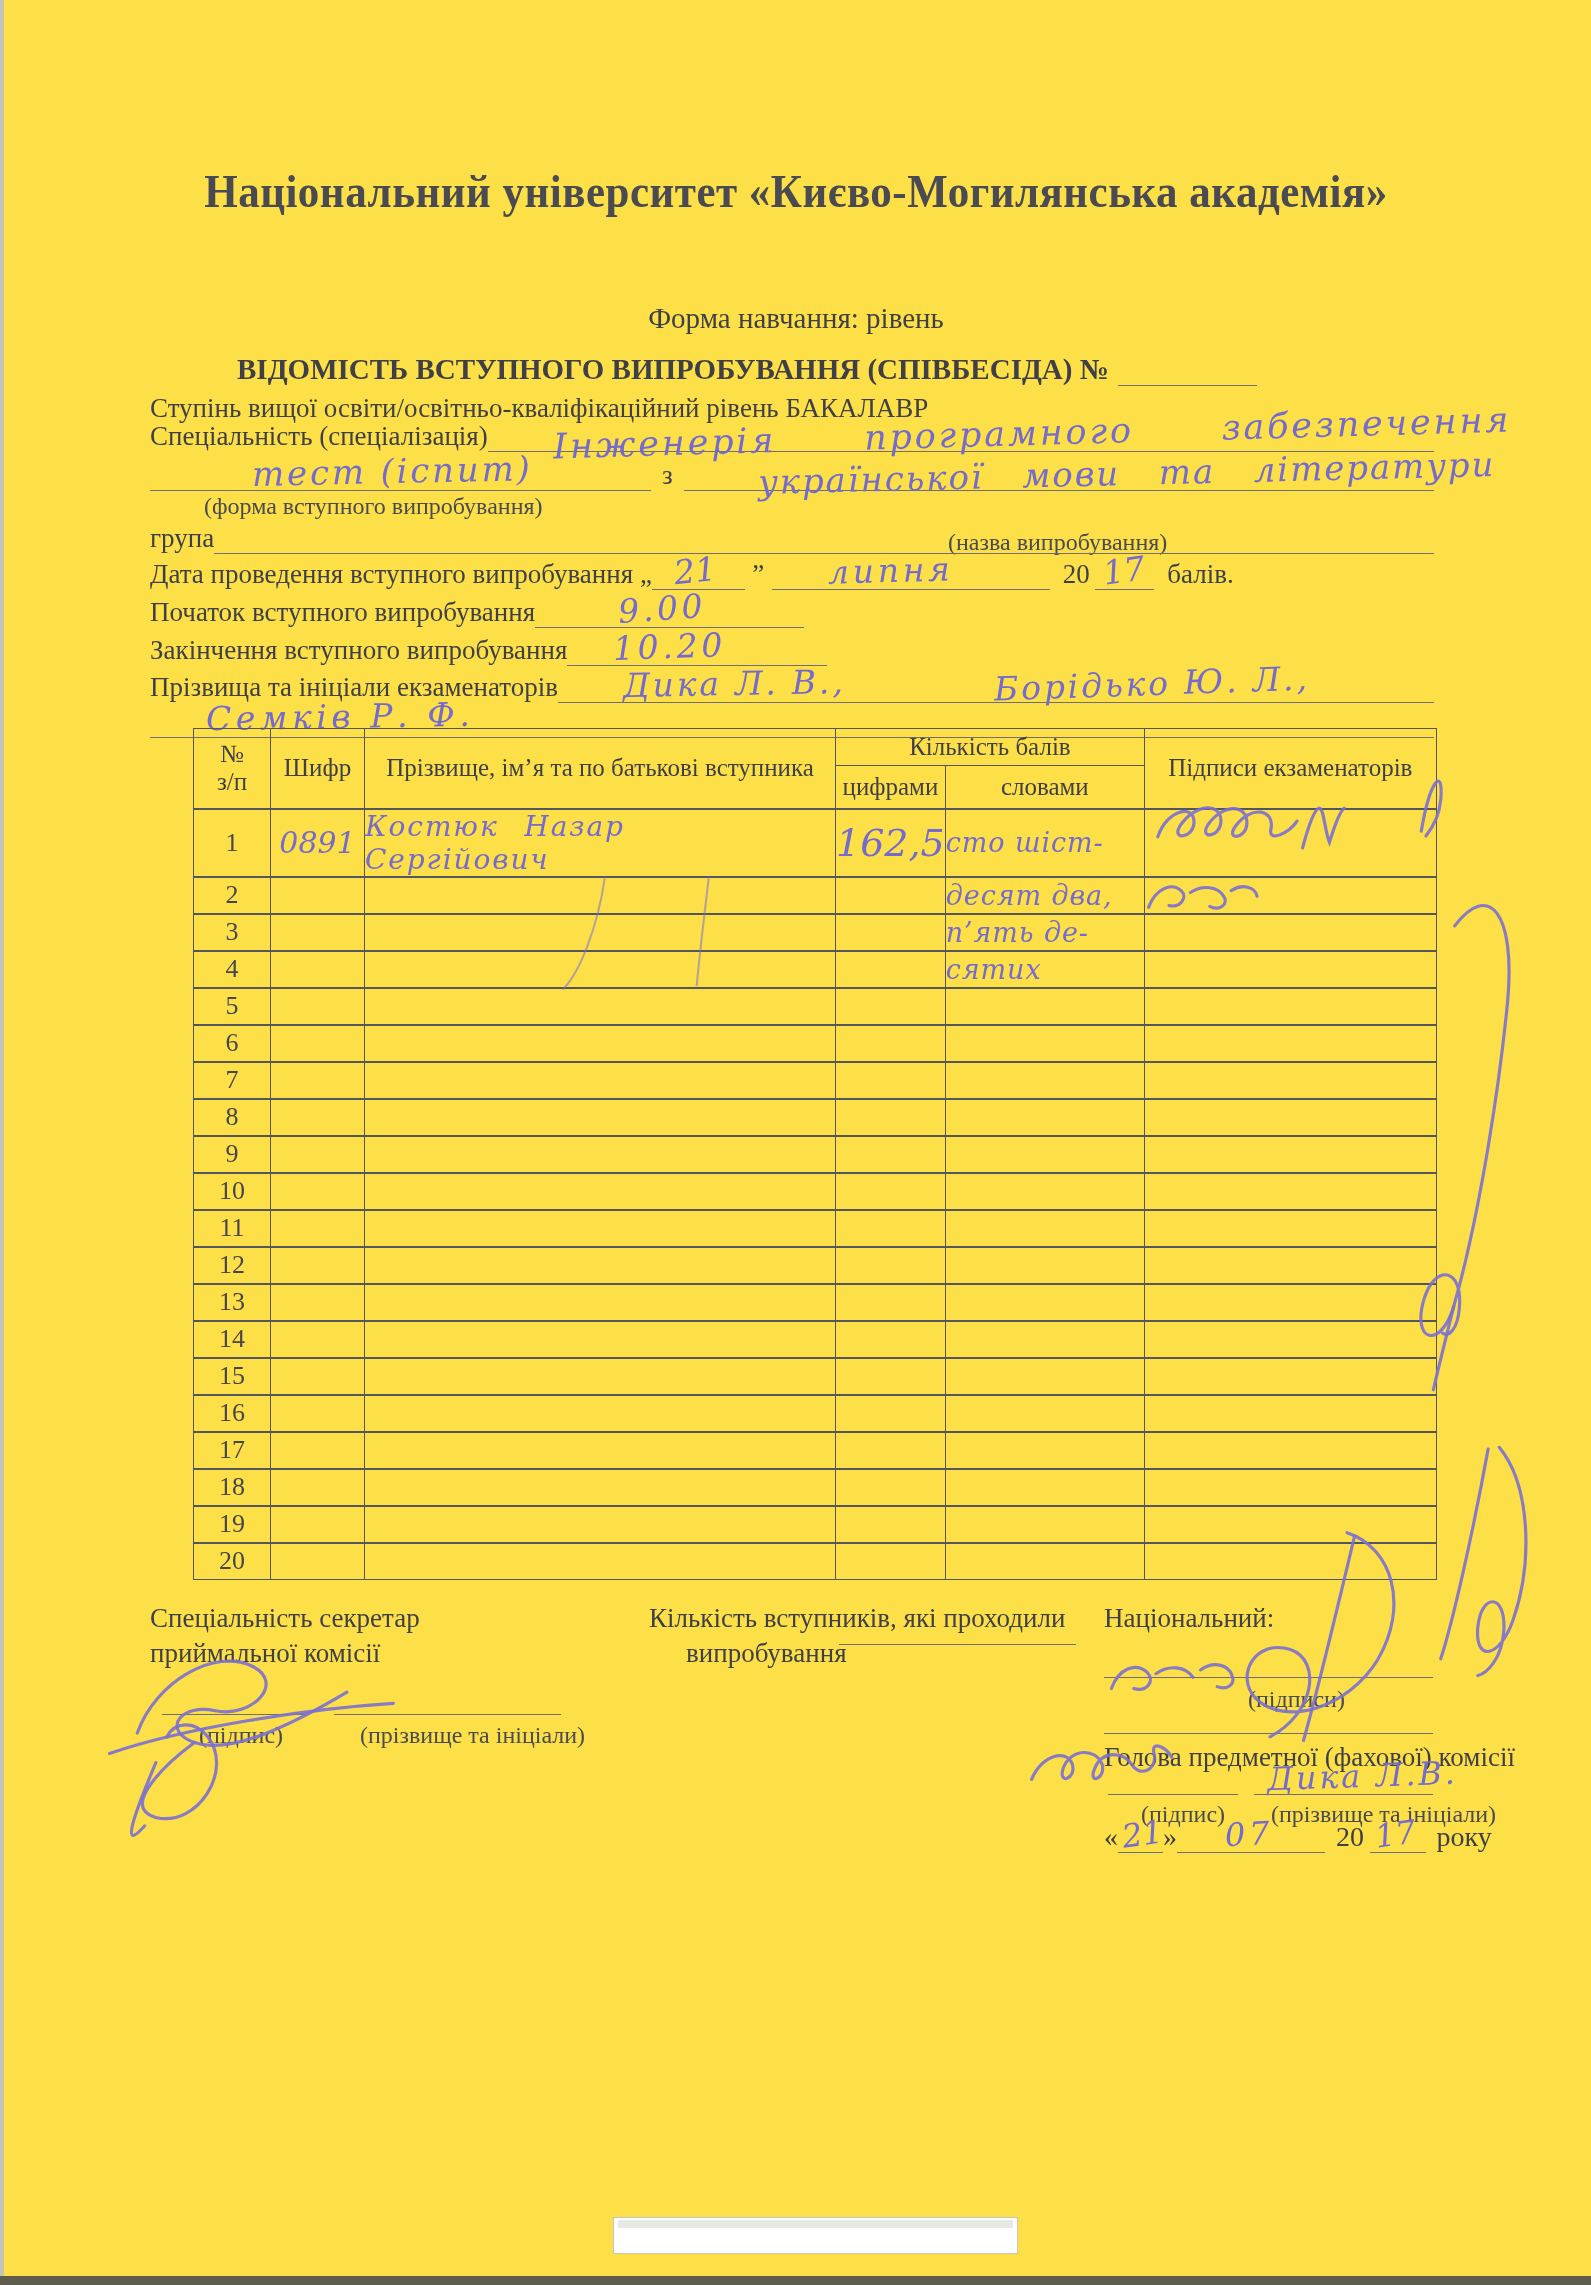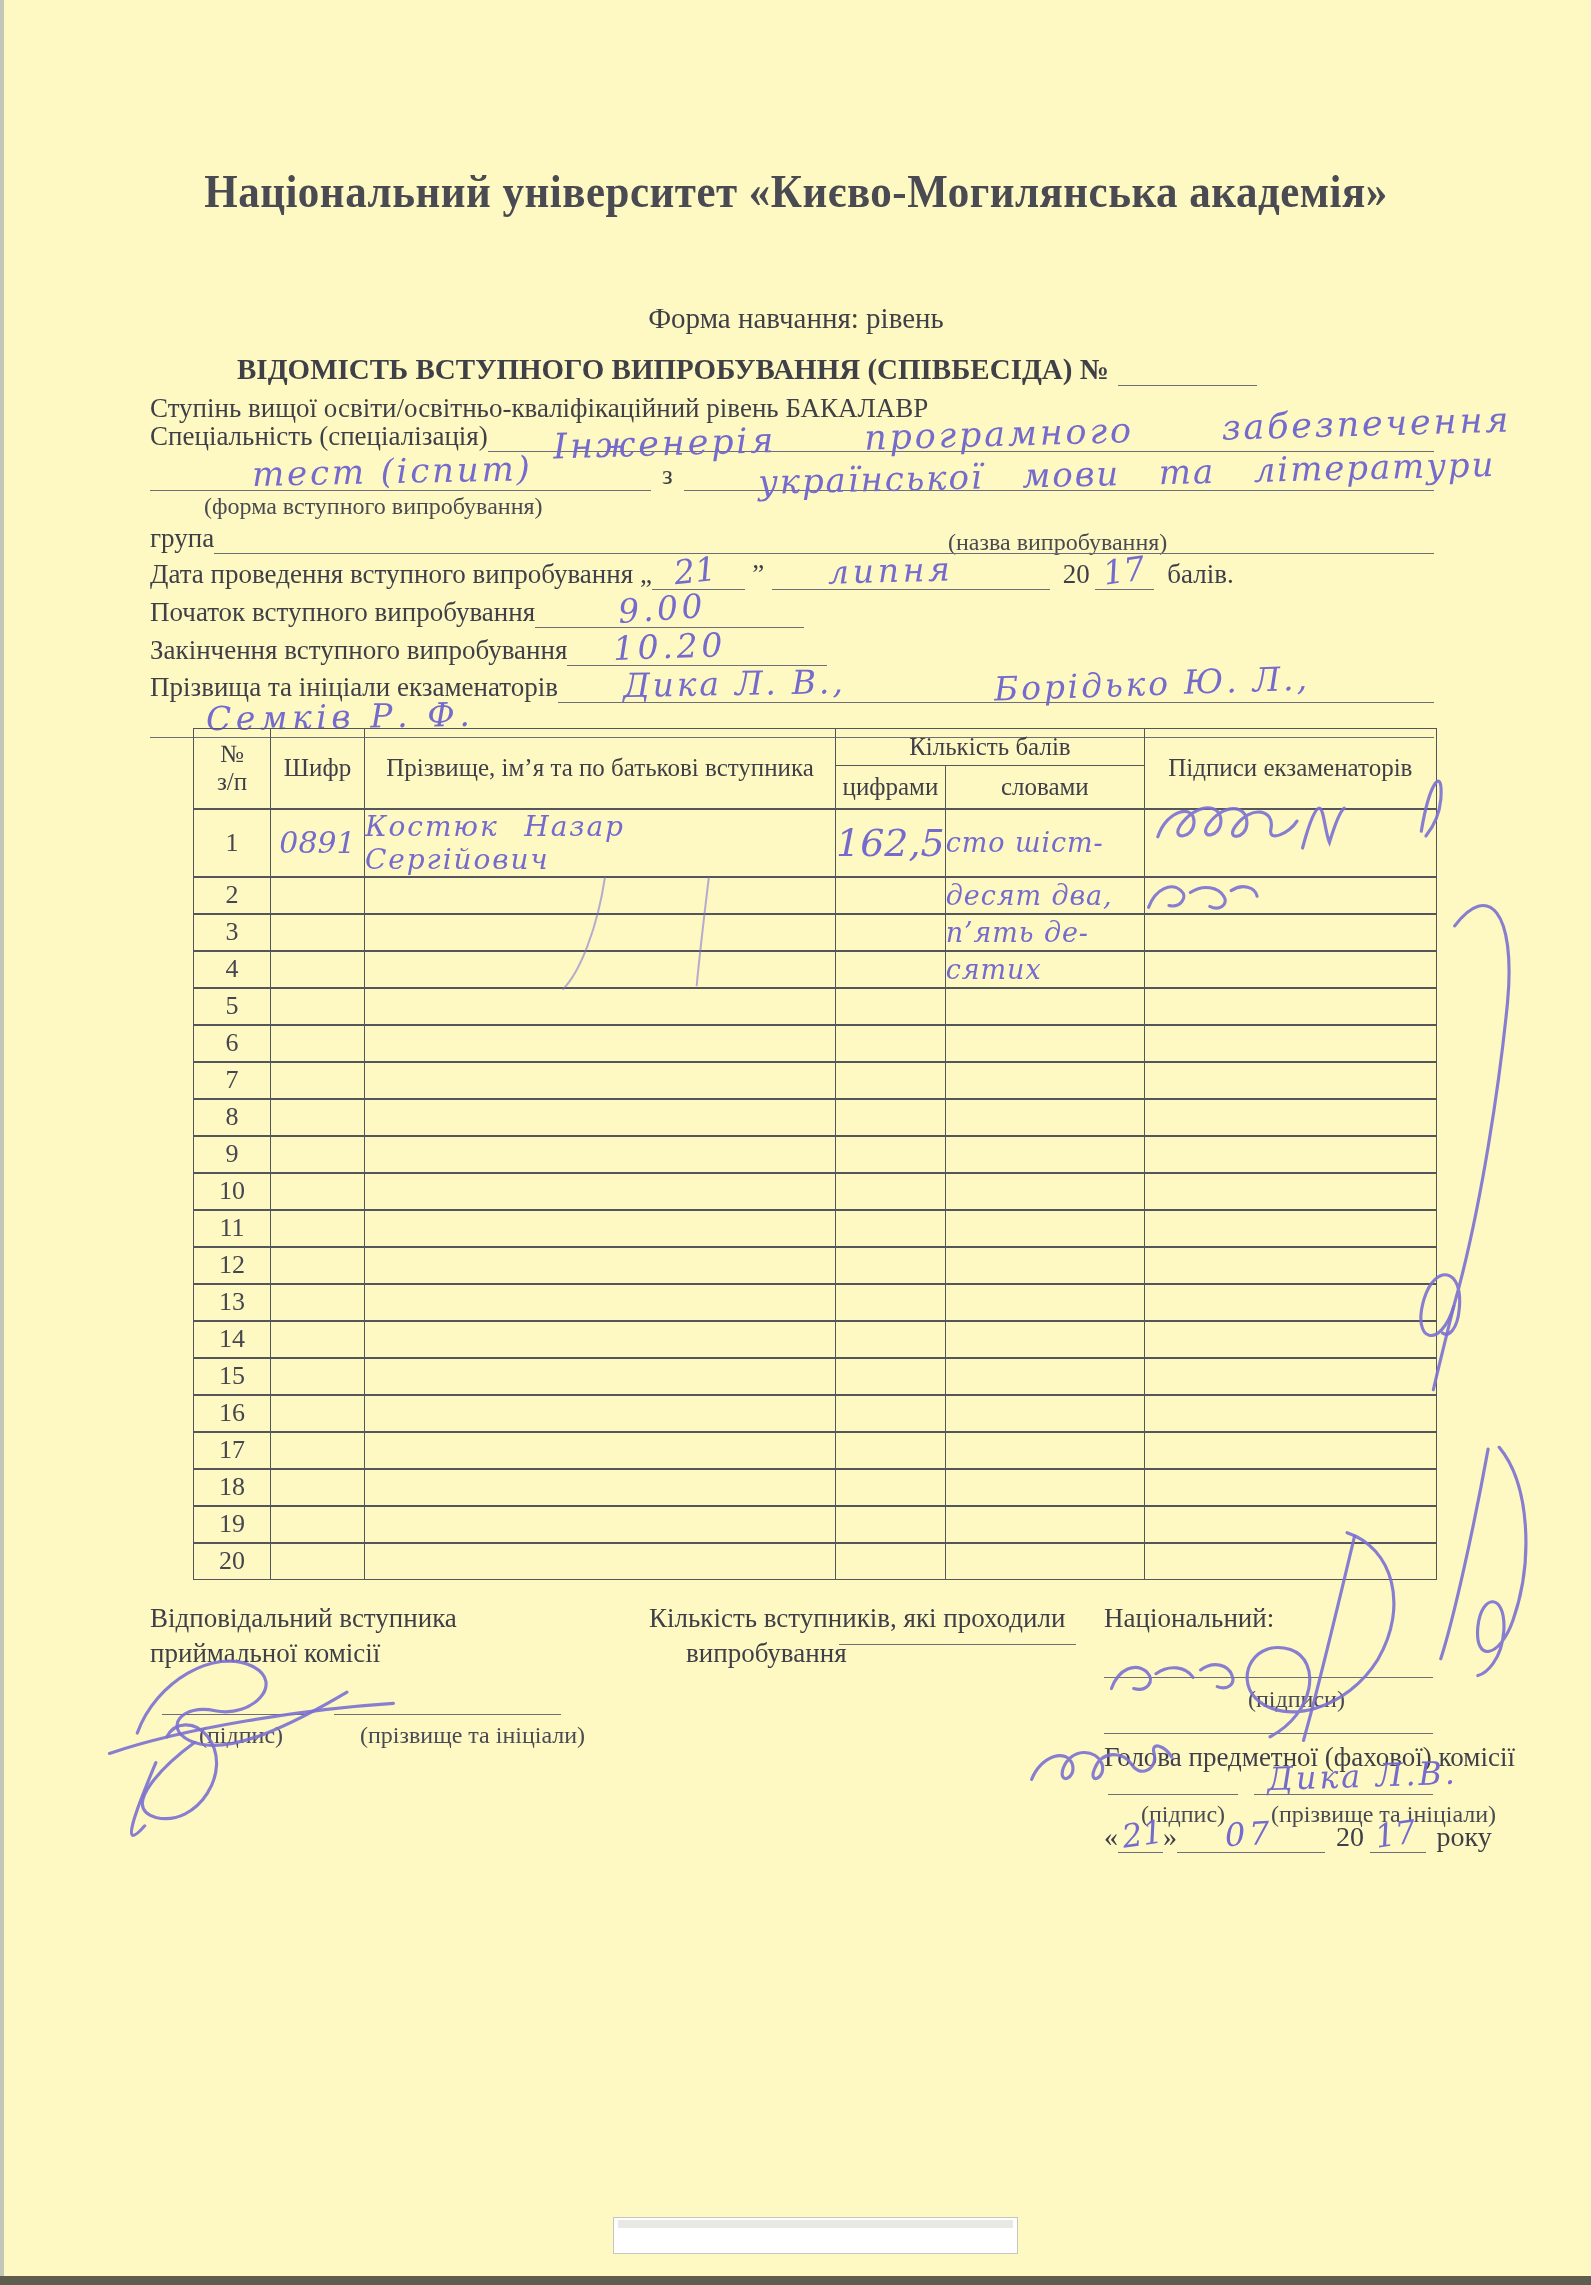--- a/index.html
+++ b/index.html
@@ -1,16 +1,16 @@
 <!DOCTYPE html>
 <html style="font-size:15px"><head>
 <meta charset="utf-8">
 <style>
   html,body{margin:0;padding:0;background:#e8e8e4;}
-  .page{position:relative;width:1592px;height:2286px;background:#fef9c3;overflow:hidden;
+  .page{position:relative;width:1592px;height:2286px;background:#fde047;overflow:hidden;
         font-family:"Liberation Serif",serif;color:#3f3f48;}
   .edge-left{position:absolute;left:0;top:0;width:3.7px;height:100%;background:#c2c6b8;}
   .bottom-band{position:absolute;left:0;bottom:0;width:100%;height:10.2px;background:#5e5d4e;}
   .artifact-box{position:absolute;left:613px;top:2217px;width:403px;height:35px;
         border:0.9px solid #c6c6c0;background:#fff;}
   .artifact-box .strip{height:8.3px;margin:1.9px 3.7px 0 3.7px;background:#e9e9e4;}
 
   .univ-title{position:absolute;top:167px;left:0;width:100%;text-align:center;
         font-size:43px;font-weight:bold;letter-spacing:0.5px;color:#4a4a52;transform:scaleY(1.08);}
   .form-mode{position:absolute;top:302px;left:0;width:100%;text-align:center;font-size:29px;}
@@ -319,21 +319,21 @@
           <td class="td-num">20</td>
           <td class="td-hw td-cipher"></td>
           <td class="td-hw td-name"></td>
           <td class="td-hw td-digits"></td>
           <td class="td-hw td-words"></td>
           <td></td>
         </tr>
       </tbody>
   </table>
 
-  <div class="fnote" style="top:1603px;left:150px;">Відповідальний вступника</div>
+  <div class="fnote" style="top:1603px;left:150px;">Спеціальність секретар</div>
   <div class="fnote" style="top:1638px;left:150px;">приймальної комісії</div>
   <div class="uline" style="top:1714px;left:162px;width:144px;"></div>
   <div class="uline" style="top:1714px;left:334px;width:227px;"></div>
   <span class="caption" style="top:1722px;left:199px;">(підпис)</span>
   <span class="caption" style="top:1722px;left:360px;">(прізвище та ініціали)</span>
 
   <div class="fnote" style="top:1603px;left:649px;">Кількість вступників, які проходили</div>
   <div class="fnote" style="top:1638px;left:686px;">випробування</div>
   <div class="uline" style="top:1644px;left:839px;width:237px;"></div>
 

